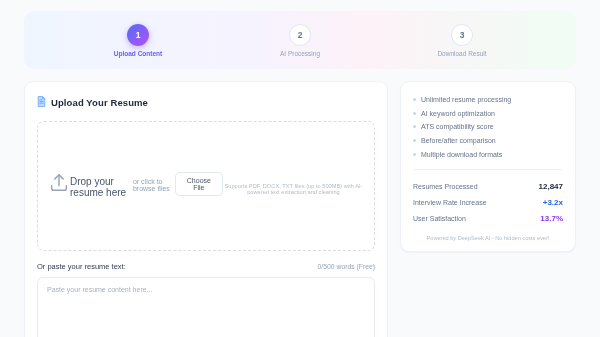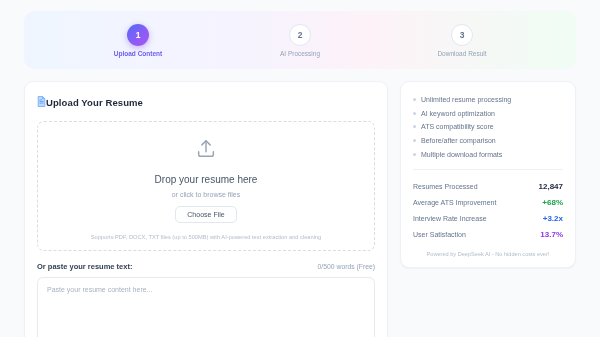--- a/index.html
+++ b/index.html
@@ -37,44 +37,44 @@
 
   
   .cols { display: flex; gap: 12px; align-items: flex-start; }
   .card {
     background: #ffffff; border: 1px solid #eef1f5; border-radius: 9px;
     box-shadow: 0 1px 2px rgba(16,24,40,.04);
   }
   .left { width: 364px; padding: 11px 12px 0 12px; height: 268px; }
   .right { width: 176px; padding: 11px 12px 10px 12px; }
 
-  .card-title { display: flex; align-items: center; margin-bottom: 10px; }
+  .card-title { display: flex; align-items: center; gap: 5px; margin-bottom: 10px; }
   .card-title h2 { font-size: 9.5px; font-weight: bold; color: #1e293b; letter-spacing: .1px; }
 
   
   .dropzone {
     border: 1px dashed #d8dde5; border-radius: 7px;
     padding: 16px 10px 10px 10px;
-    display: flex; flex-direction: column; align-items: center;
-    height: 130px; justify-content: space-between;
+    display: flex; flex-direction: row; align-items: center;
+    height: 130px; justify-content: flex-end;
   }
   .upload-icon { margin-bottom: 9px; }
   .dz-title { font-size: 10px; color: #475569; margin-bottom: 5px; }
   .dz-sub { font-size: 7px; color: #94a3b8; margin-bottom: 8px; }
   .choose-btn {
     font-family: inherit;
     border: 1px solid #e2e8f0; background: #fff; color: #475569;
     border-radius: 5px; padding: 4px 11px; font-size: 7px; cursor: pointer;
     margin-bottom: 10px;
   }
   .dz-note { font-size: 5.7px; color: #b2bcca; text-align: center; }
 
   
   .paste-head { display: flex; justify-content: space-between; align-items: baseline; margin: 11px 0 6px 0; }
-  .paste-label { font-size: 7.5px; font-weight: bold; color: #334155; }
+  .paste-label { font-size: 7.5px; font-weight: normal; color: #334155; }
   .paste-count { font-size: 6.8px; color: #94a3b8; }
   .textarea {
     width: 100%; height: 90px;
     border: 1px solid #e6eaef; border-radius: 6px;
     padding: 8px 9px; font-size: 7px; color: #a9b2bf;
     font-family: inherit; resize: none; background: #fff;
   }
   .textarea::placeholder { color: #a9b2bf; }
 
   
@@ -181,24 +181,20 @@
       </ul>
 
       <div class="divider"></div>
 
 
       <div class="stat-row">
         <span class="stat-label">Resumes Processed</span>
         <span class="stat-value" style="color:#1e293b">12,847</span>
       </div>
       <div class="stat-row">
-        <span class="stat-label">Average ATS Improvement</span>
-        <span class="stat-value" style="color:#16a34a">+68%</span>
-      </div>
-      <div class="stat-row">
         <span class="stat-label">Interview Rate Increase</span>
         <span class="stat-value" style="color:#2563eb">+3.2x</span>
       </div>
       <div class="stat-row">
         <span class="stat-label">User Satisfaction</span>
         <span class="stat-value" style="color:#9333ea">13.7%</span>
       </div>
 
       <div class="powered">Powered by DeepSeek AI - No hidden costs ever!</div>
 

